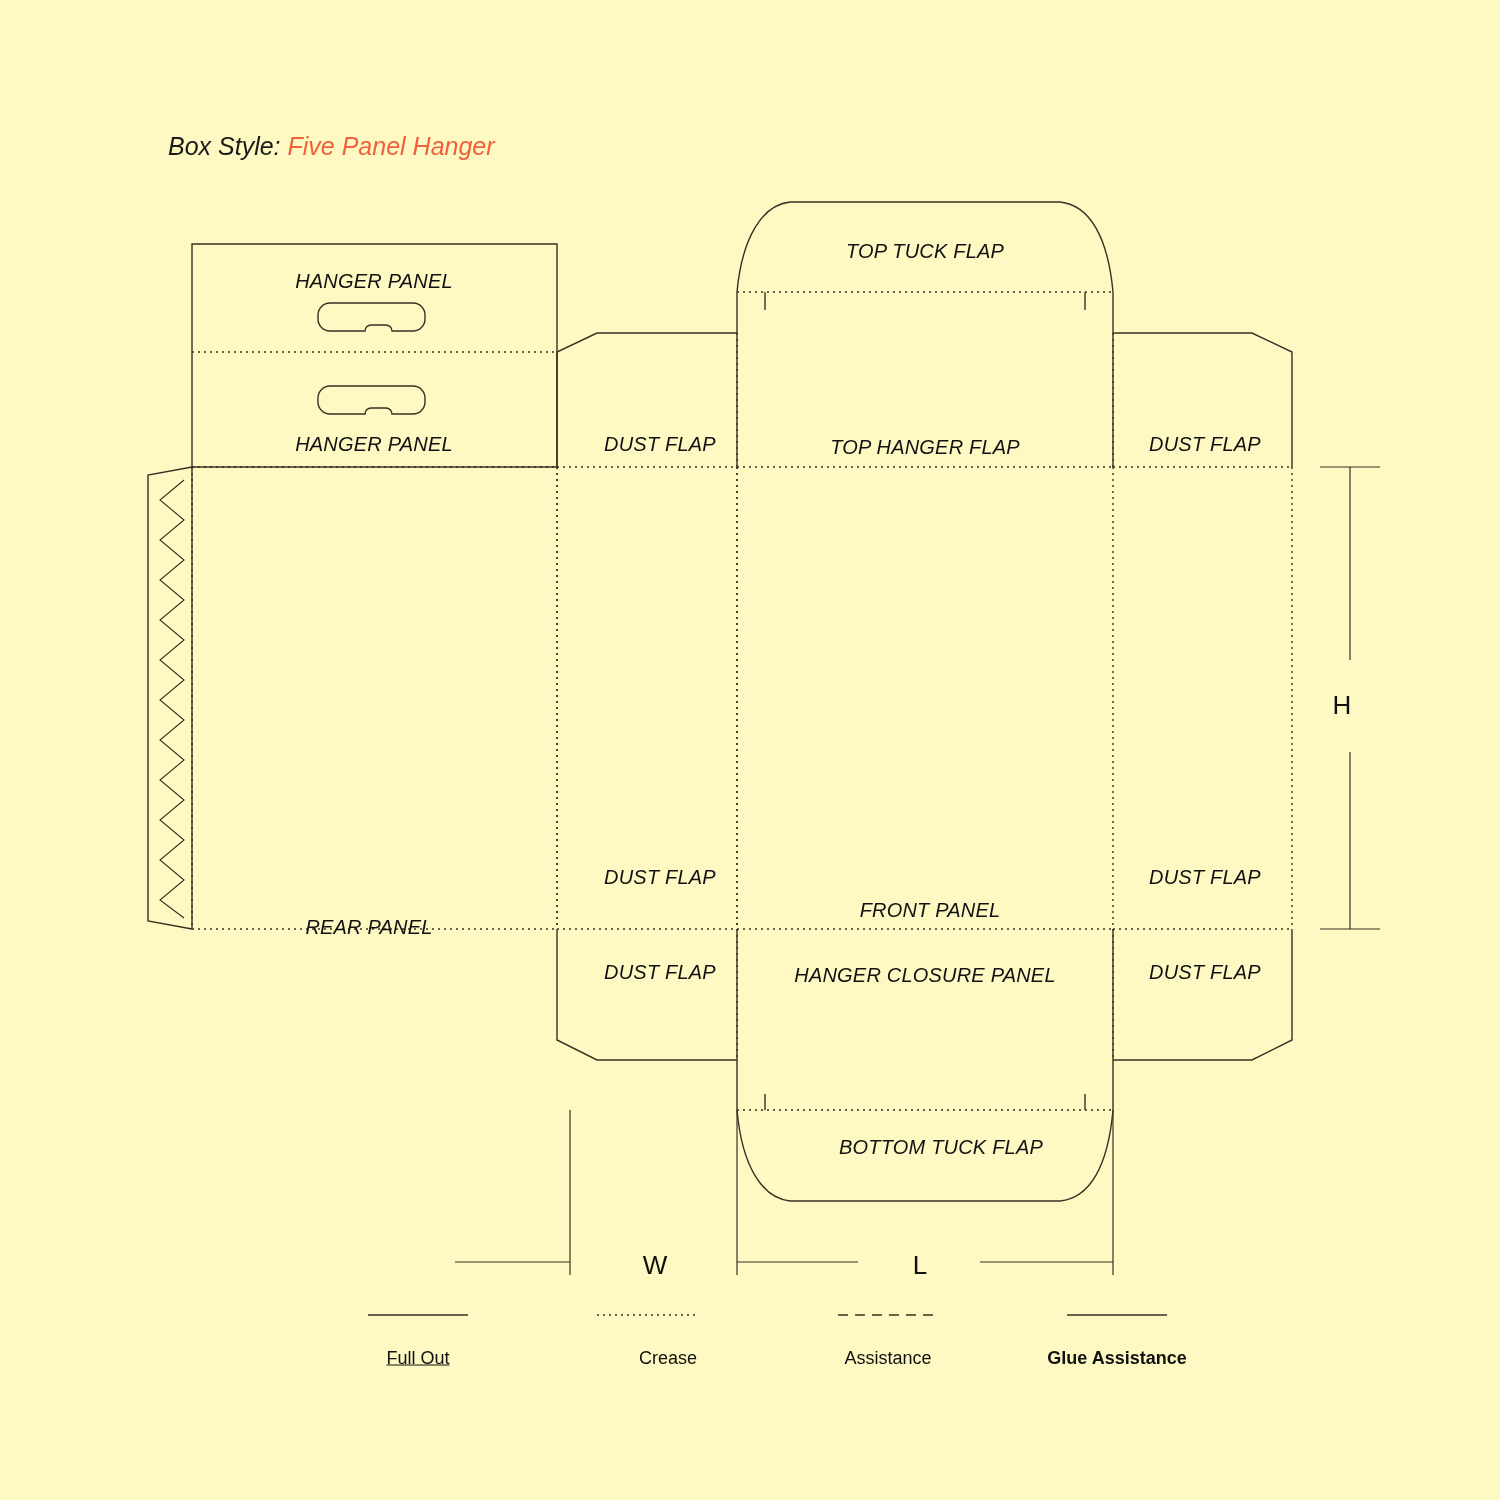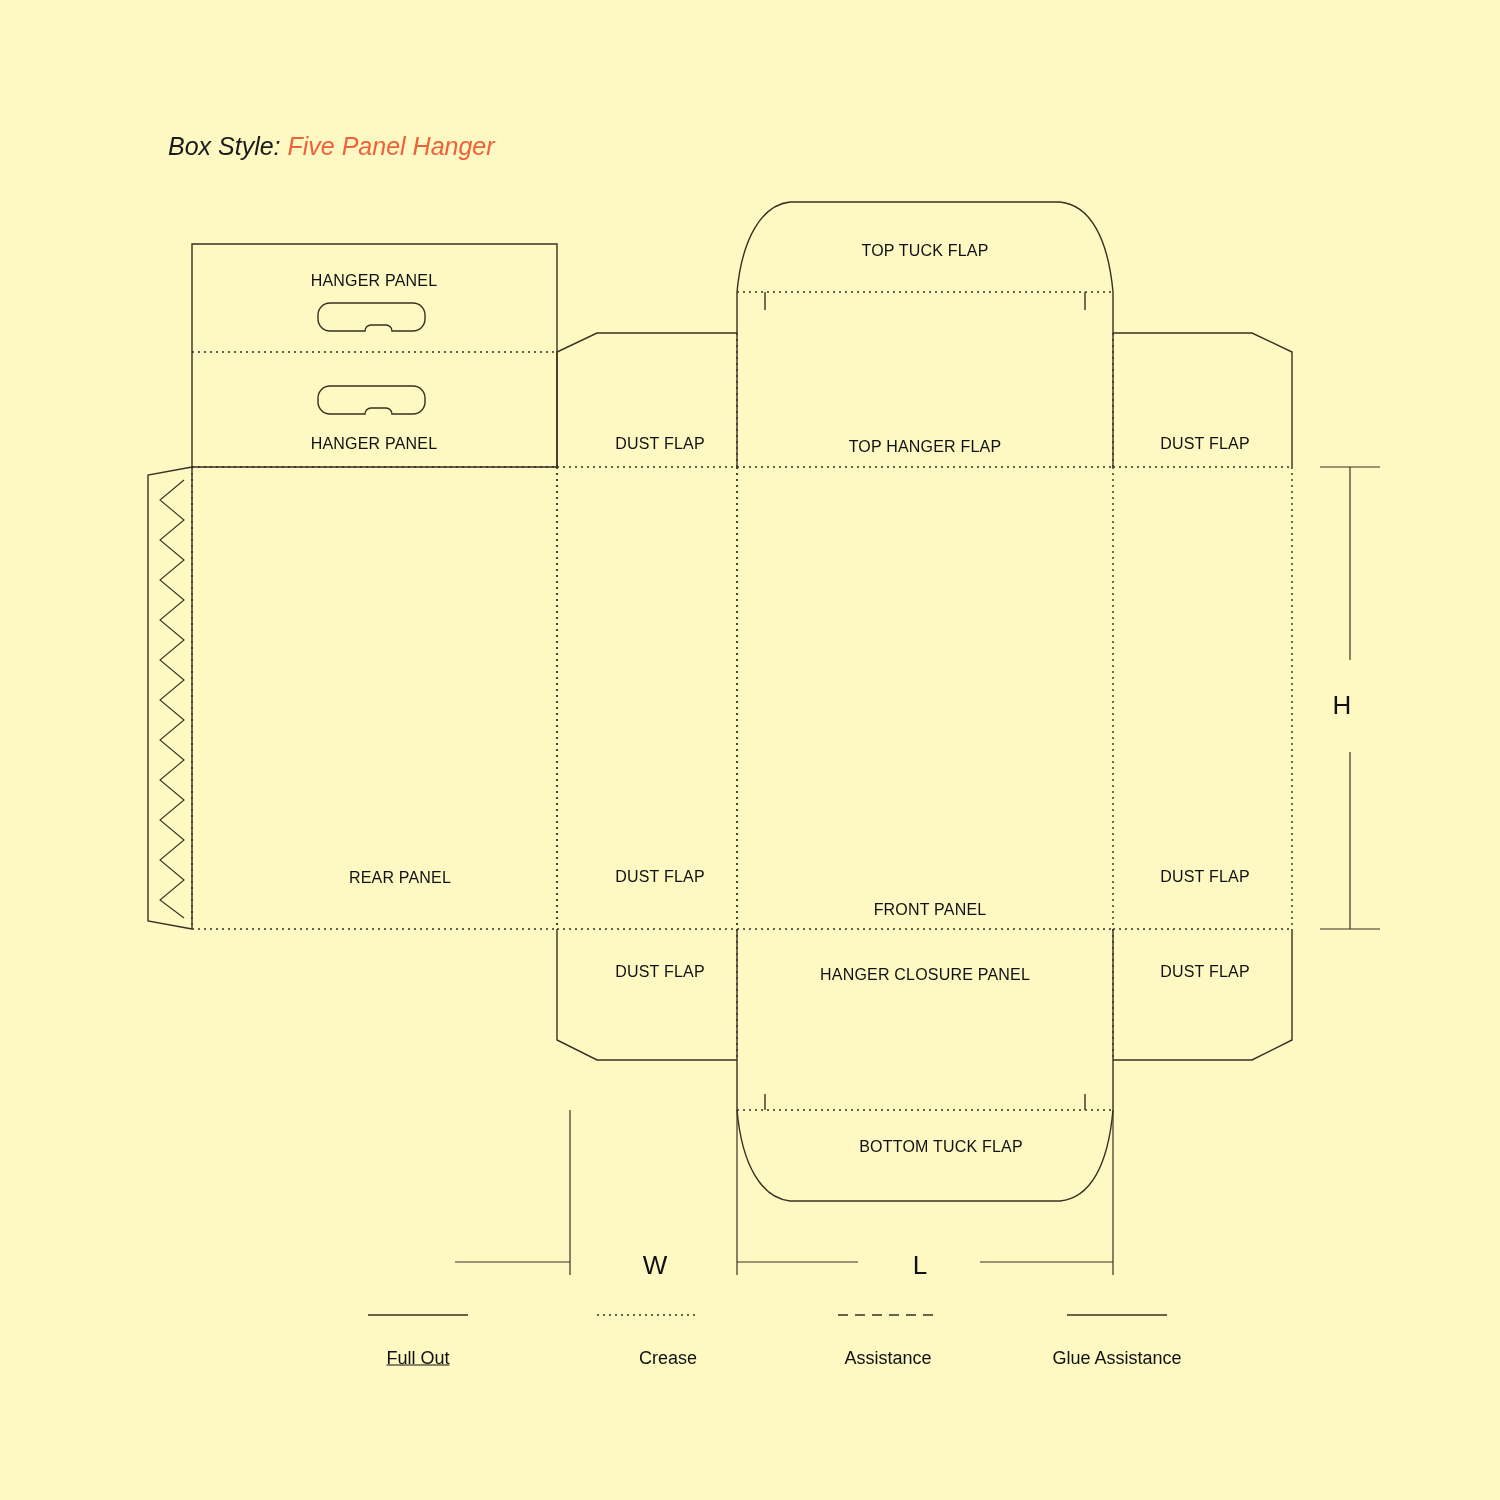--- a/index.html
+++ b/index.html
@@ -29,21 +29,22 @@
   }
   svg#dieline {
     position: absolute;
     left: 0;
     top: 0;
     width: 1500px;
     height: 1500px;
   }
   .panel-label {
     position: absolute;
-    font-size: 16px;
+    font-size: 20px;
+    font-style: italic;
     color: #111;
     white-space: nowrap;
     transform: translate(-50%, -50%);
     letter-spacing: 0.2px;
   }
   .dim-label {
     position: absolute;
     font-size: 26px;
     color: #111;
     white-space: nowrap;
@@ -185,35 +186,35 @@
         <path d="M597,1315 L697,1315" stroke-dasharray="2,4"></path>
         <path d="M838,1315 L938,1315" stroke-dasharray="10,7"></path>
         <path d="M1067,1315 L1167,1315"></path>
       </g>
 
     </g>
   </svg>
 
   <div class="panel-label" style="left:374px; top:281px;">HANGER PANEL</div>
   <div class="panel-label" style="left:374px; top:444px;">HANGER PANEL</div>
-  <div class="panel-label" style="left:369px; top:878px;margin-left:31px;">REAR PANEL</div>
+  <div class="panel-label" style="left:369px; top:927px;">REAR PANEL</div>
   <div class="panel-label" style="left:660px; top:444px;">DUST FLAP</div>
   <div class="panel-label" style="left:660px; top:877px;">DUST FLAP</div>
   <div class="panel-label" style="left:660px; top:972px;">DUST FLAP</div>
   <div class="panel-label" style="left:925px; top:251px;">TOP TUCK FLAP</div>
   <div class="panel-label" style="left:925px; top:447px;">TOP HANGER FLAP</div>
   <div class="panel-label" style="left:930px; top:877px;margin-top:33px;">FRONT PANEL</div>
   <div class="panel-label" style="left:925px; top:975px;">HANGER CLOSURE PANEL</div>
   <div class="panel-label" style="left:925px; top:1147px;margin-left:16px;">BOTTOM TUCK FLAP</div>
   <div class="panel-label" style="left:1205px; top:444px;">DUST FLAP</div>
   <div class="panel-label" style="left:1205px; top:877px;">DUST FLAP</div>
   <div class="panel-label" style="left:1205px; top:972px;">DUST FLAP</div>
 
   <div class="dim-label" style="left:1342px; top:705px;">H</div>
   <div class="dim-label" style="left:655px; top:1265px;">W</div>
   <div class="dim-label" style="left:920px; top:1265px;">L</div>
 
   <div class="legend-label" style="left:418px; top:1358px;text-decoration:underline;">Full Out</div>
   <div class="legend-label" style="left:647px; top:1358px;margin-left:21px;">Crease</div>
   <div class="legend-label" style="left:888px; top:1358px;">Assistance</div>
-  <div class="legend-label" style="left:1117px; top:1358px;">Glue Assistance</div>
+  <div class="legend-label" style="left:1117px; top:1358px;font-weight:bold;">Glue Assistance</div>
 
 </div>
 
 </body></html>

